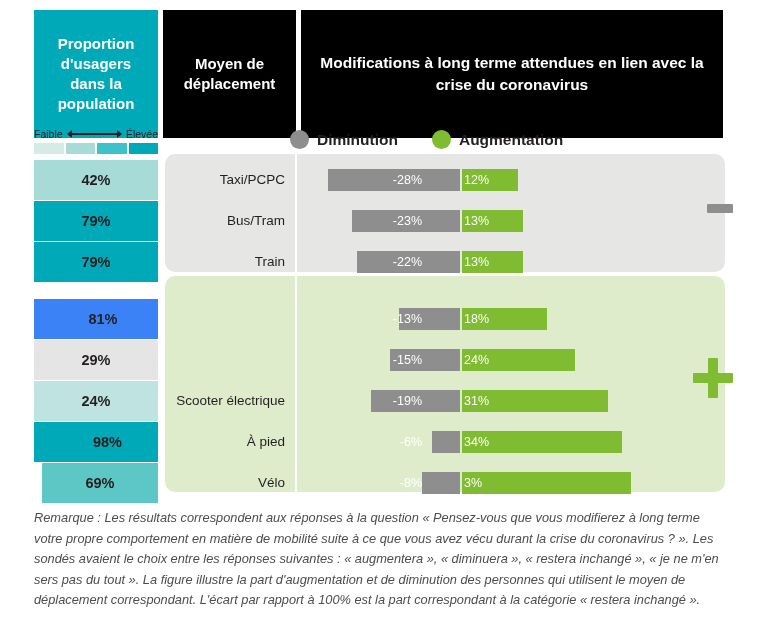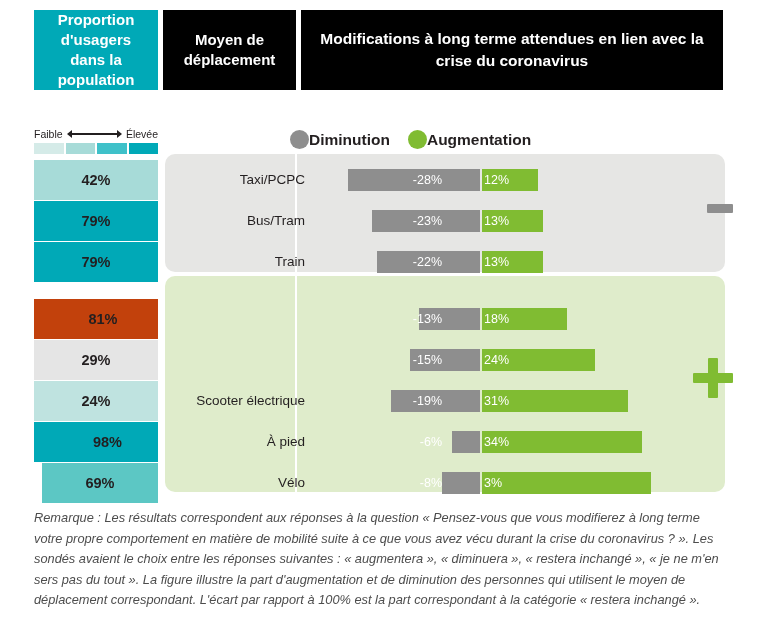--- a/index.html
+++ b/index.html
@@ -19,21 +19,21 @@
     width: 757px;
     height: 627px;
   }
 
   
   .header {
     position: absolute;
     left: 34px;
     top: 10px;
     width: 689px;
-    height: 80px;
+    height: 128px;
     display: flex;
   }
   .hdr-cell {
     display: flex;
     align-items: center;
     justify-content: center;
     text-align: center;
     color: #ffffff;
     font-weight: bold;
     box-sizing: border-box;
@@ -108,21 +108,21 @@
     height: 11px;
   }
 
   
   .series-legend {
     position: absolute;
     left: 290px;
     top: 130px;
     display: flex;
     align-items: flex-end;
-    gap: 0;
+    gap: 8px;
     font-size: 15.5px;
     font-weight: bold;
     color: #231f20;
   }
   .dot {
     width: 19px; height: 19px; border-radius: 50%;
     display: inline-block;
   }
   .dot-grey { background: #8e8e8e; }
   .dot-green { background: #80bc32; }
@@ -193,21 +193,20 @@
   }
   .icon-plus:before { left: 0; top: 15px; width: 40px; height: 10px; }
   .icon-plus:after { left: 15px; top: 0; width: 10px; height: 40px; }
 
   
   .rows {
     position: absolute;
     left: 165px;
     top: 160px;
     width: 560px;
-    margin-left: 20px;
   }
   .row {
     position: relative;
     height: 40px;
     margin-bottom: 1px;
   }
   .row-label {
     position: absolute;
     left: 0;
     top: 0;
@@ -315,21 +314,21 @@
 
   <div class="panel panel-top"></div>
   <div class="panel panel-bottom"></div>
   <div class="panel-icon icon-minus"></div>
   <div class="panel-icon icon-plus"></div>
 
   <div class="prop-col">
       <div class="prop-cell" style="background: rgb(167, 219, 216);">42%</div>
       <div class="prop-cell" style="background: rgb(0, 169, 183);">79%</div>
       <div class="prop-cell" style="background: rgb(0, 169, 183); margin-bottom: 17px;">79%</div>
-      <div class="prop-cell" style="background: #c2410c; padding-left: 14px;">81%</div>
+      <div class="prop-cell" style="background: #3b82f6; padding-left: 14px;">81%</div>
       <div class="prop-cell" style="background: #e5e5e5;">29%</div>
       <div class="prop-cell" style="background: rgb(191, 227, 224);">24%</div>
       <div class="prop-cell" style="background: rgb(0, 169, 183); padding-left: 23px;">98%</div>
       <div class="prop-cell" style="background: rgb(92, 199, 196); margin-left: 8px;">69%</div>
     </div>
 
   <div class="axis"></div>
 
   <div class="rows">
       <div class="row">

